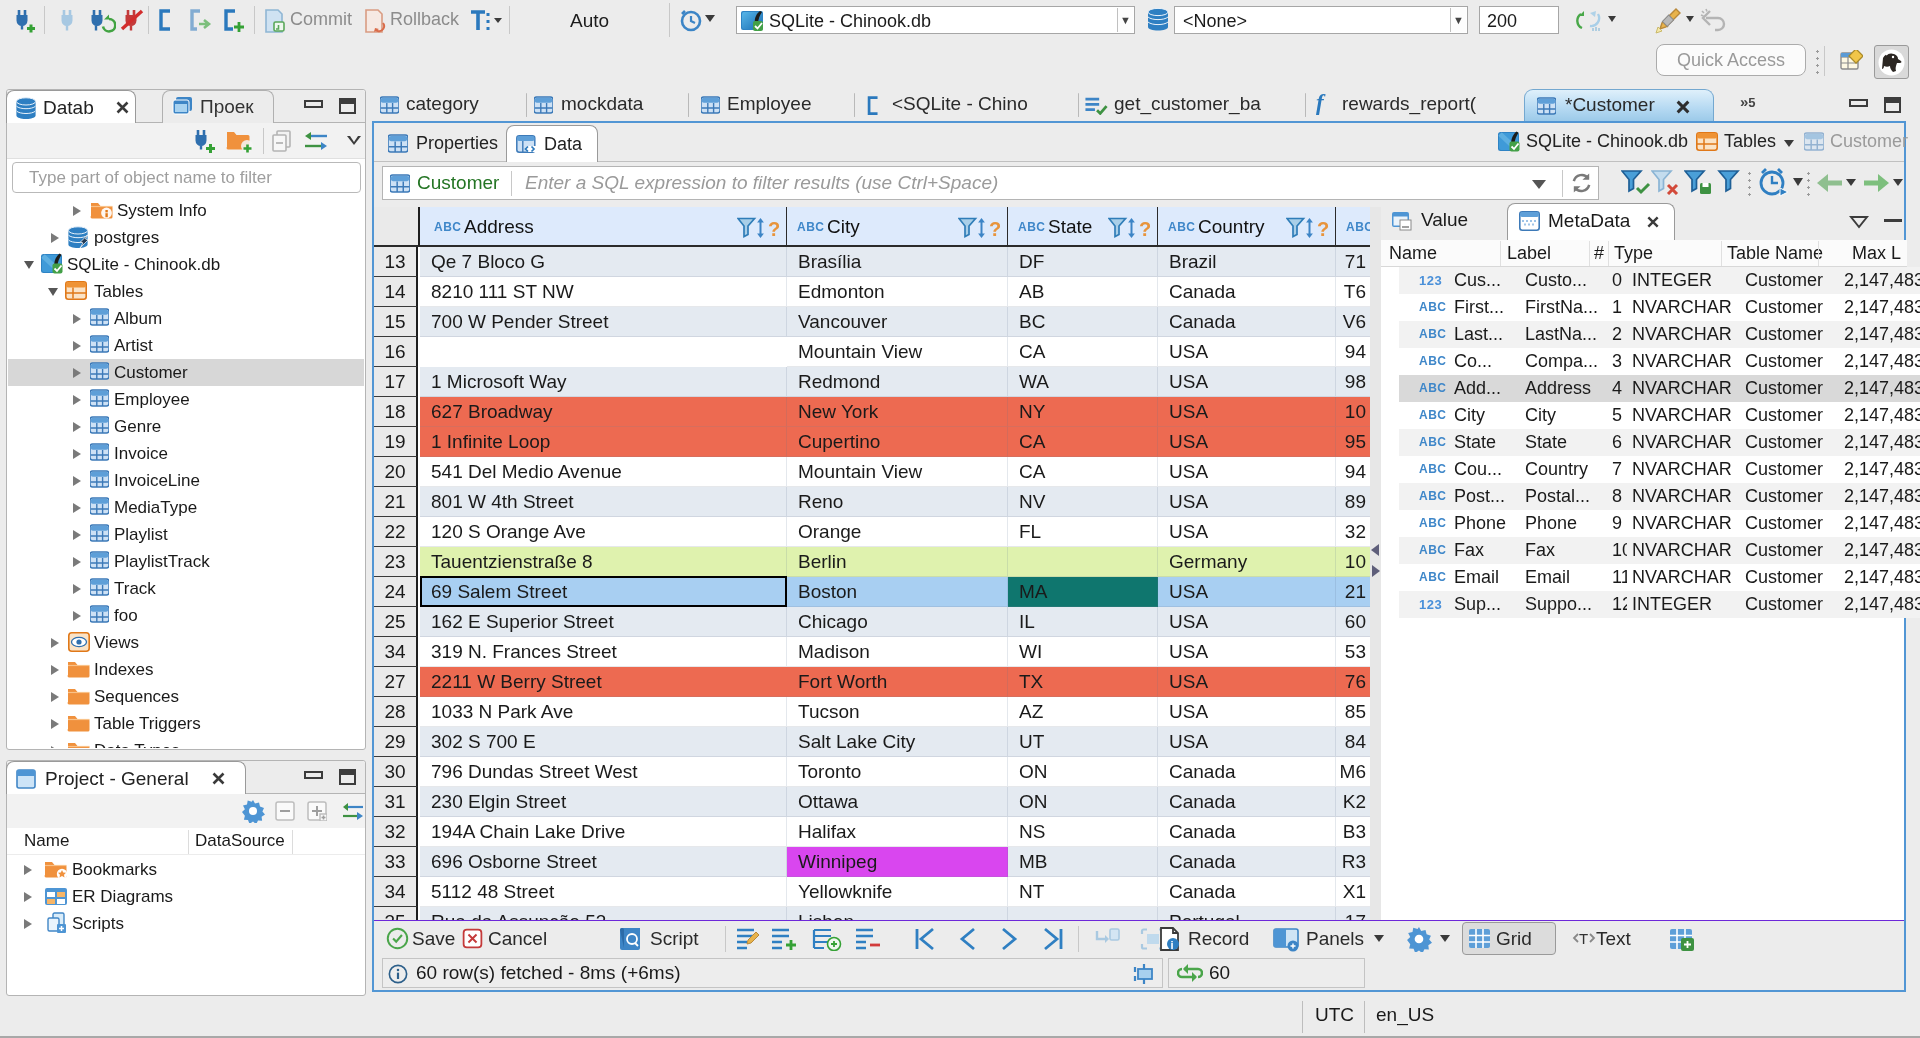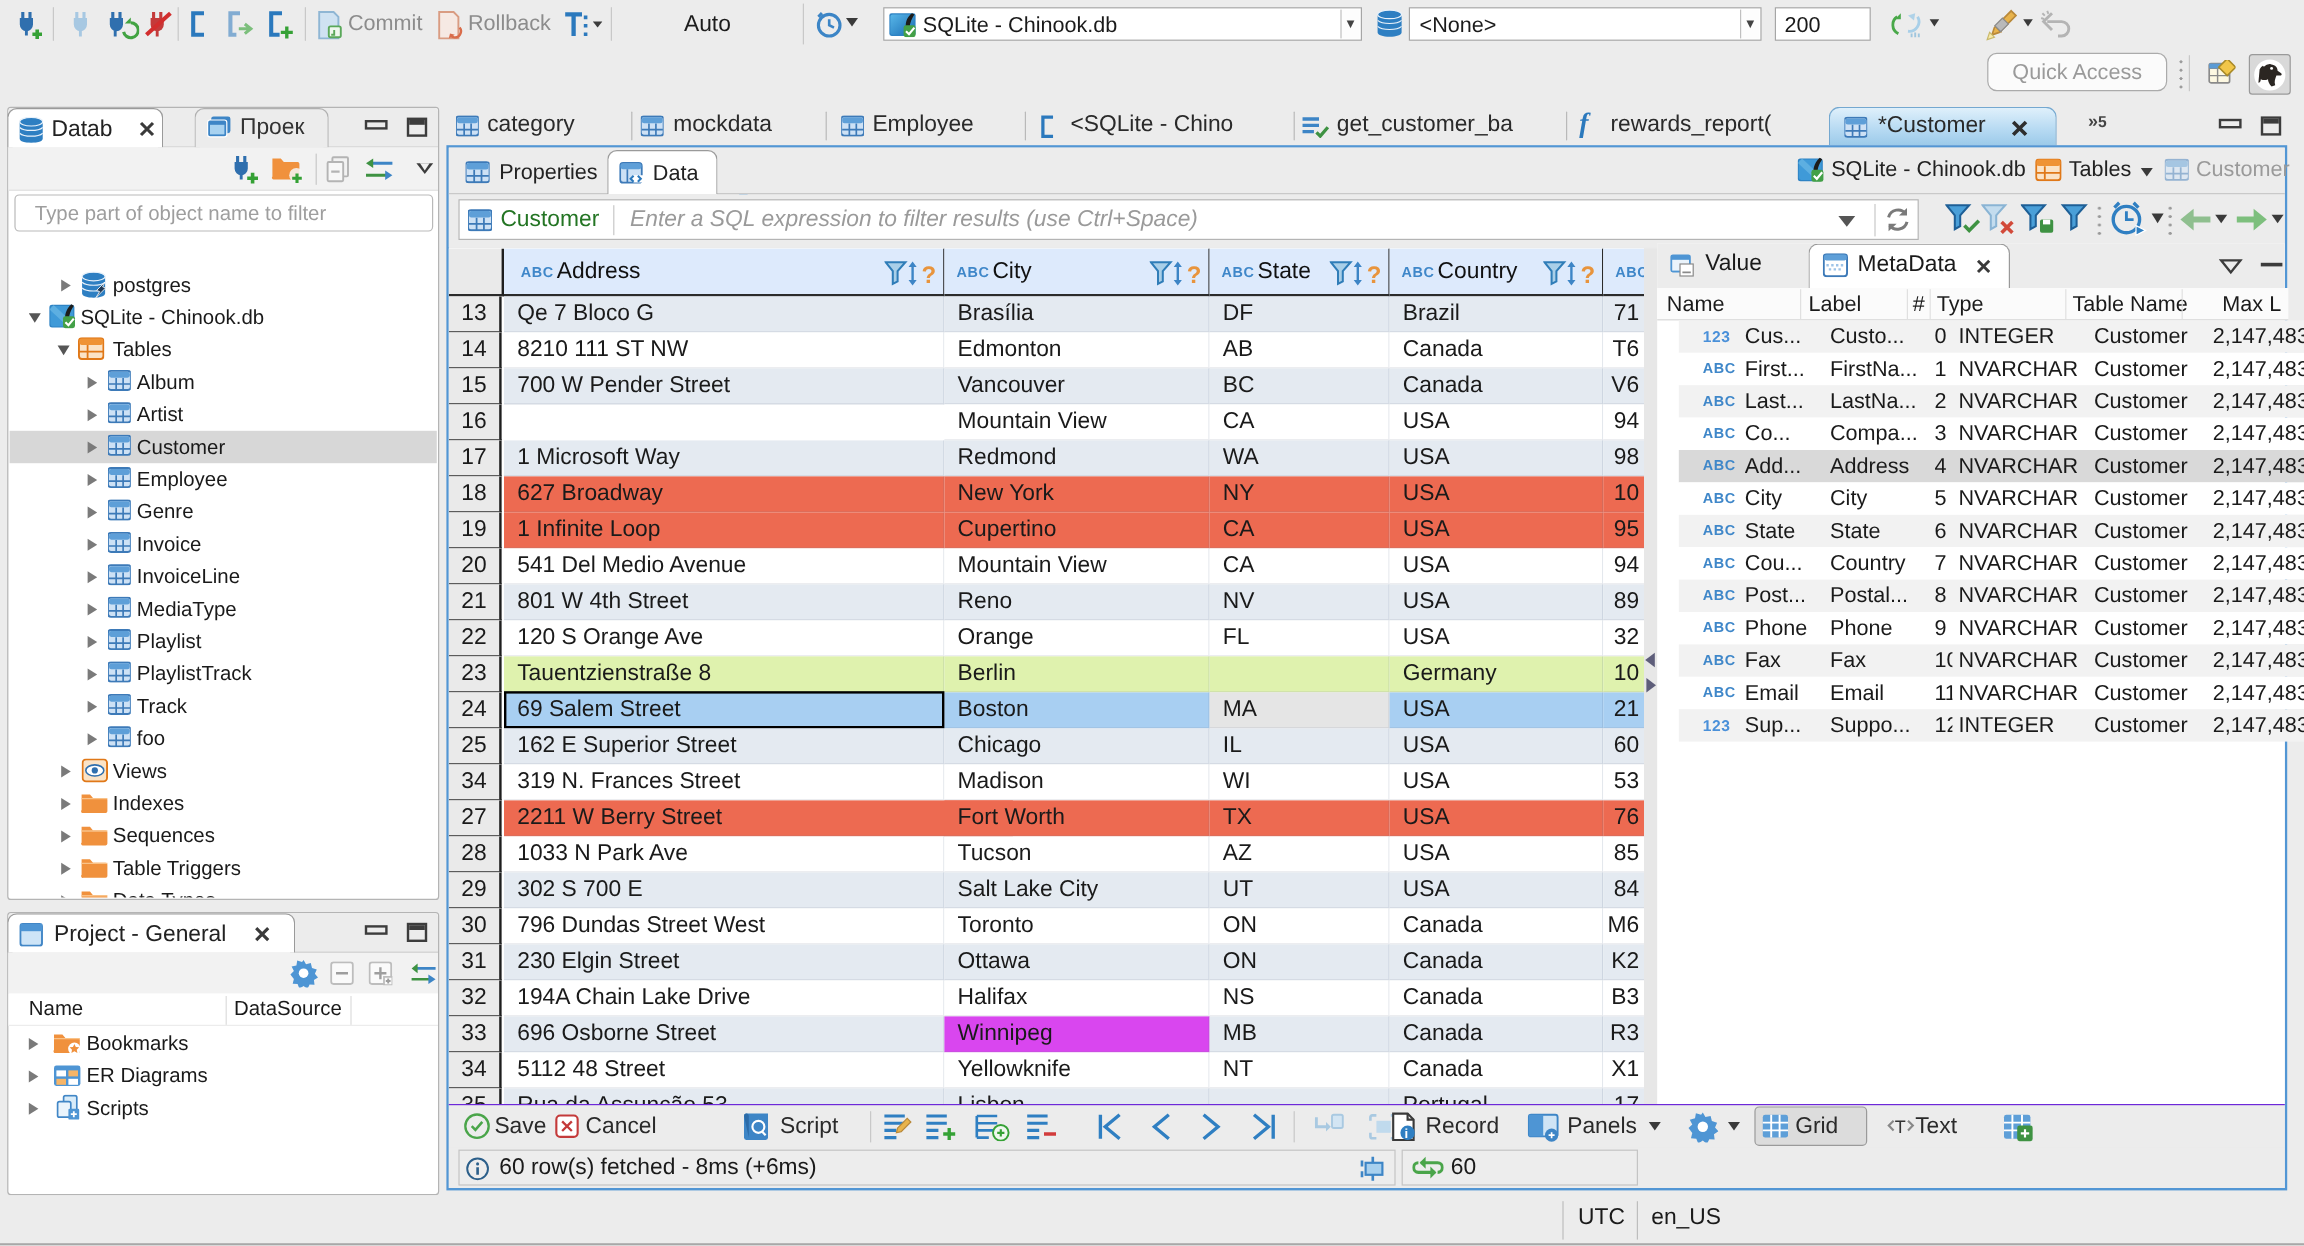--- a/index.html
+++ b/index.html
@@ -283,20 +283,30 @@
         <path d="M3 16h17" stroke="#3e9242" stroke-width="2.4"></path>
         <path d="M19 12l6 4-6 4z" fill="#3d85c6"></path>
       </svg>
     <div class="ico" style="left:340px;top:13px;width:0;height:0;border-top:9px solid #3c3c3c;border-left:7px solid transparent;border-right:7px solid transparent;"></div>
     <div class="ico" style="left:342.5px;top:13px;width:0;height:0;border-top:6.5px solid #f2f2f2;border-left:4.5px solid transparent;border-right:4.5px solid transparent;"></div>
   </div>
   <div class="abs" style="left:5px;top:72px;width:349px;height:31px;background:#fff;border:1px solid #b9b9b9;border-radius:4px;">
     <div style="position:absolute;left:16px;top:5px;font-size:17px;color:#9e9e9e;">Type part of object name to filter</div>
   </div>
   <div id="tree" class="abs" style="left:0;top:107px;right:0;bottom:1px;overflow:hidden;">
+   <div class="trow" style="top:0px;">
+        <div class="arrowR" style="left:65px;"></div>
+        <svg class="ico" style="left:82px;top:3px" width="23" height="20" viewBox="0 0 23 20">
+          <use href="#fold"></use>
+          <circle cx="16.5" cy="13" r="5.4" fill="#fff" opacity="0.92"></circle>
+          <rect x="15.4" y="10" width="2.4" height="2.4" fill="#e07818"></rect>
+          <rect x="15.4" y="13.2" width="2.4" height="4" fill="#e07818"></rect>
+        </svg>
+        <div class="lbl" style="left:109px;">System Info</div>
+      </div>
    <div class="trow" style="top:27px;">
         <div class="arrowR" style="left:43px;"></div>
         <svg class="ico" style="left:59px;top:2px" width="22" height="23" viewBox="0 0 22 23">
           <use href="#dbcyl"></use>
           <path d="M13 22l8-8-2.5-1 2-4-7 7 2.5 1z" fill="#223a55" stroke="#fff" stroke-width="0.7"></path>
         </svg>
         <div class="lbl" style="left:86px;">postgres</div>
       </div>
    <div class="trow" style="top:54px;">
         <div class="arrowD" style="left:16px;"></div>
@@ -799,21 +809,21 @@
         <div class="gcell" style="left:46px;width:367px;background:#dff2ae;border-bottom:1px solid rgba(120,130,150,0.18);">Tauentzienstraße 8</div>
         <div class="gcell" style="left:413px;width:221px;background:#dff2ae;border-bottom:1px solid rgba(120,130,150,0.18);">Berlin</div>
         <div class="gcell" style="left:634px;width:150px;background:#dff2ae;border-bottom:1px solid rgba(120,130,150,0.18);"></div>
         <div class="gcell" style="left:784px;width:178px;background:#dff2ae;border-bottom:1px solid rgba(120,130,150,0.18);">Germany</div>
         <div class="gcell" style="left:962px;width:34px;background:#dff2ae;border-bottom:1px solid rgba(120,130,150,0.18);text-align:right;padding-left:0;padding-right:4px;border-right:none;">10</div>
       </div>
   <div class="grow" style="top:370px;left:0;width:996px;">
         <div class="rnum">24</div>
         <div class="gcell" style="left:46px;width:367px;background:#a8cff2;border-bottom:1px solid rgba(120,130,150,0.18);">69 Salem Street</div>
         <div class="gcell" style="left:413px;width:221px;background:#a8cff2;border-bottom:1px solid rgba(120,130,150,0.18);">Boston</div>
-        <div class="gcell" style="left:634px;width:150px;background:#e5e5e5;border-bottom:1px solid rgba(120,130,150,0.18);">MA</div>
+        <div class="gcell" style="left:634px;width:150px;background:#0f766e;border-bottom:1px solid rgba(120,130,150,0.18);">MA</div>
         <div class="gcell" style="left:784px;width:178px;background:#a8cff2;border-bottom:1px solid rgba(120,130,150,0.18);">USA</div>
         <div class="gcell" style="left:962px;width:34px;background:#a8cff2;border-bottom:1px solid rgba(120,130,150,0.18);text-align:right;padding-left:0;padding-right:4px;border-right:none;">21</div>
         <div style="position:absolute;left:46px;top:-1px;width:367px;height:31px;border:2px solid #000;"></div>
       </div>
   <div class="grow" style="top:400px;left:0;width:996px;">
         <div class="rnum">25</div>
         <div class="gcell" style="left:46px;width:367px;background:#e4eaf1;border-bottom:1px solid rgba(120,130,150,0.18);">162 E Superior Street</div>
         <div class="gcell" style="left:413px;width:221px;background:#e4eaf1;border-bottom:1px solid rgba(120,130,150,0.18);">Chicago</div>
         <div class="gcell" style="left:634px;width:150px;background:#e4eaf1;border-bottom:1px solid rgba(120,130,150,0.18);">IL</div>
         <div class="gcell" style="left:784px;width:178px;background:#e4eaf1;border-bottom:1px solid rgba(120,130,150,0.18);">USA</div>

